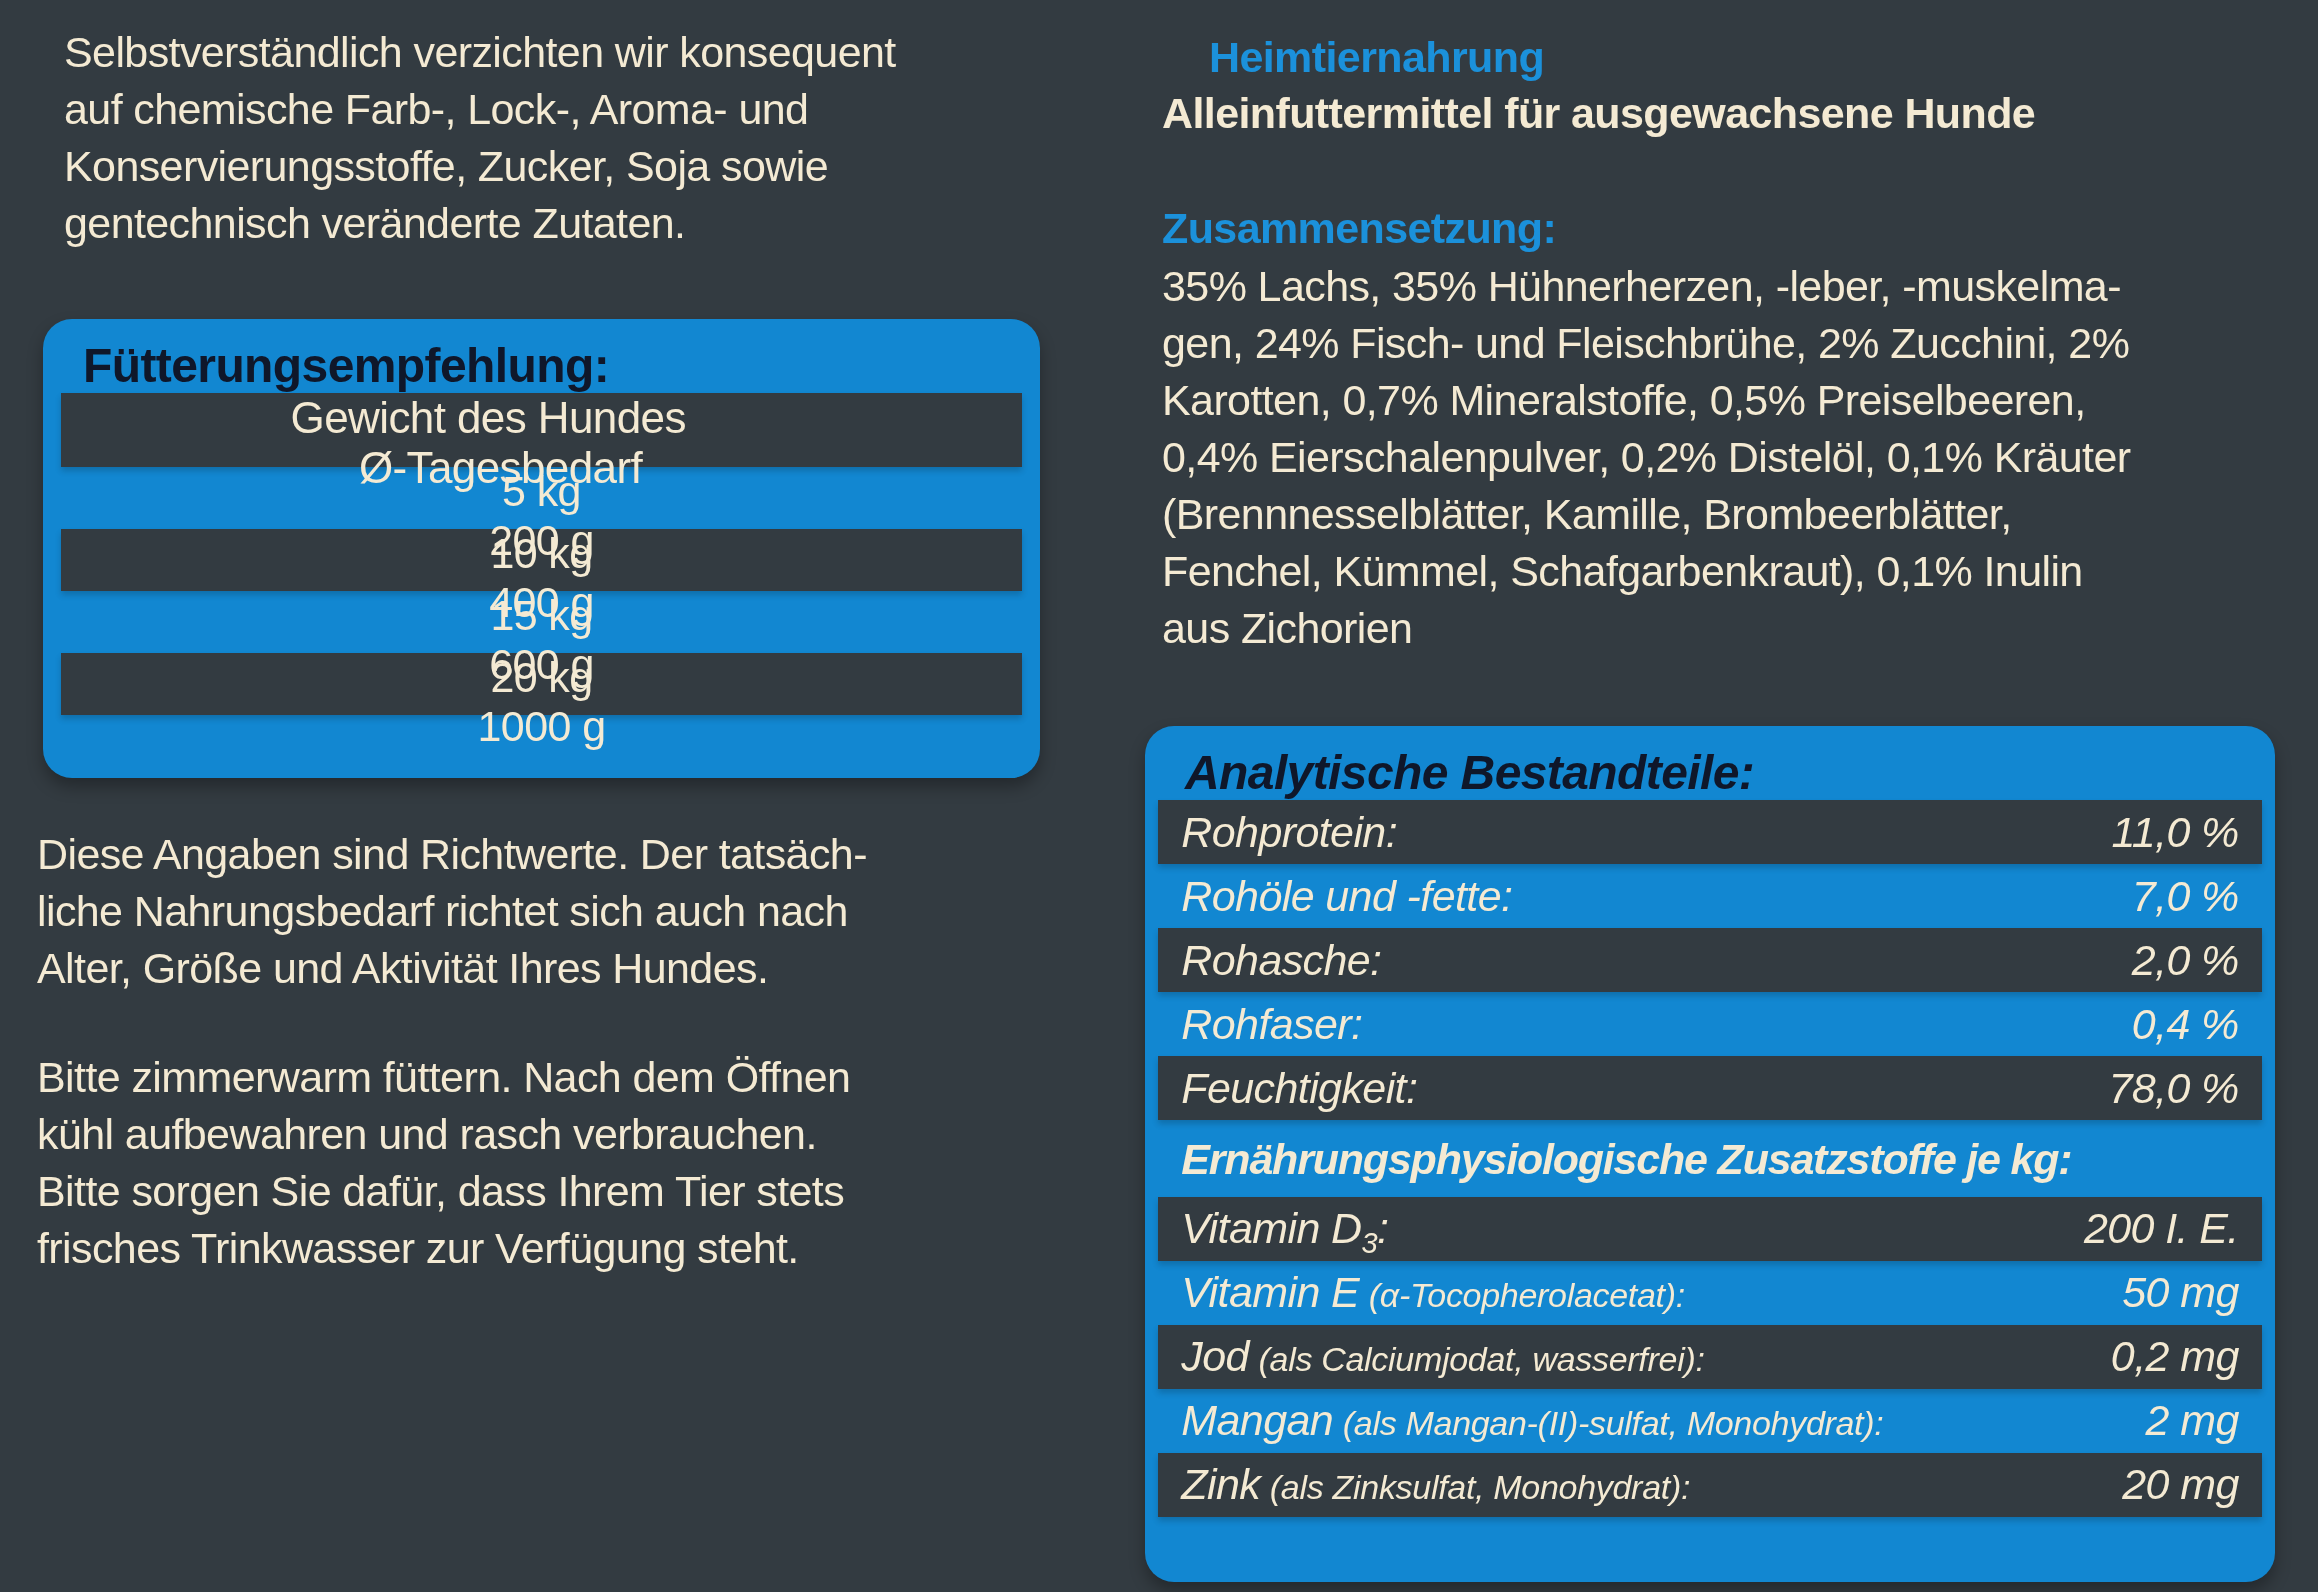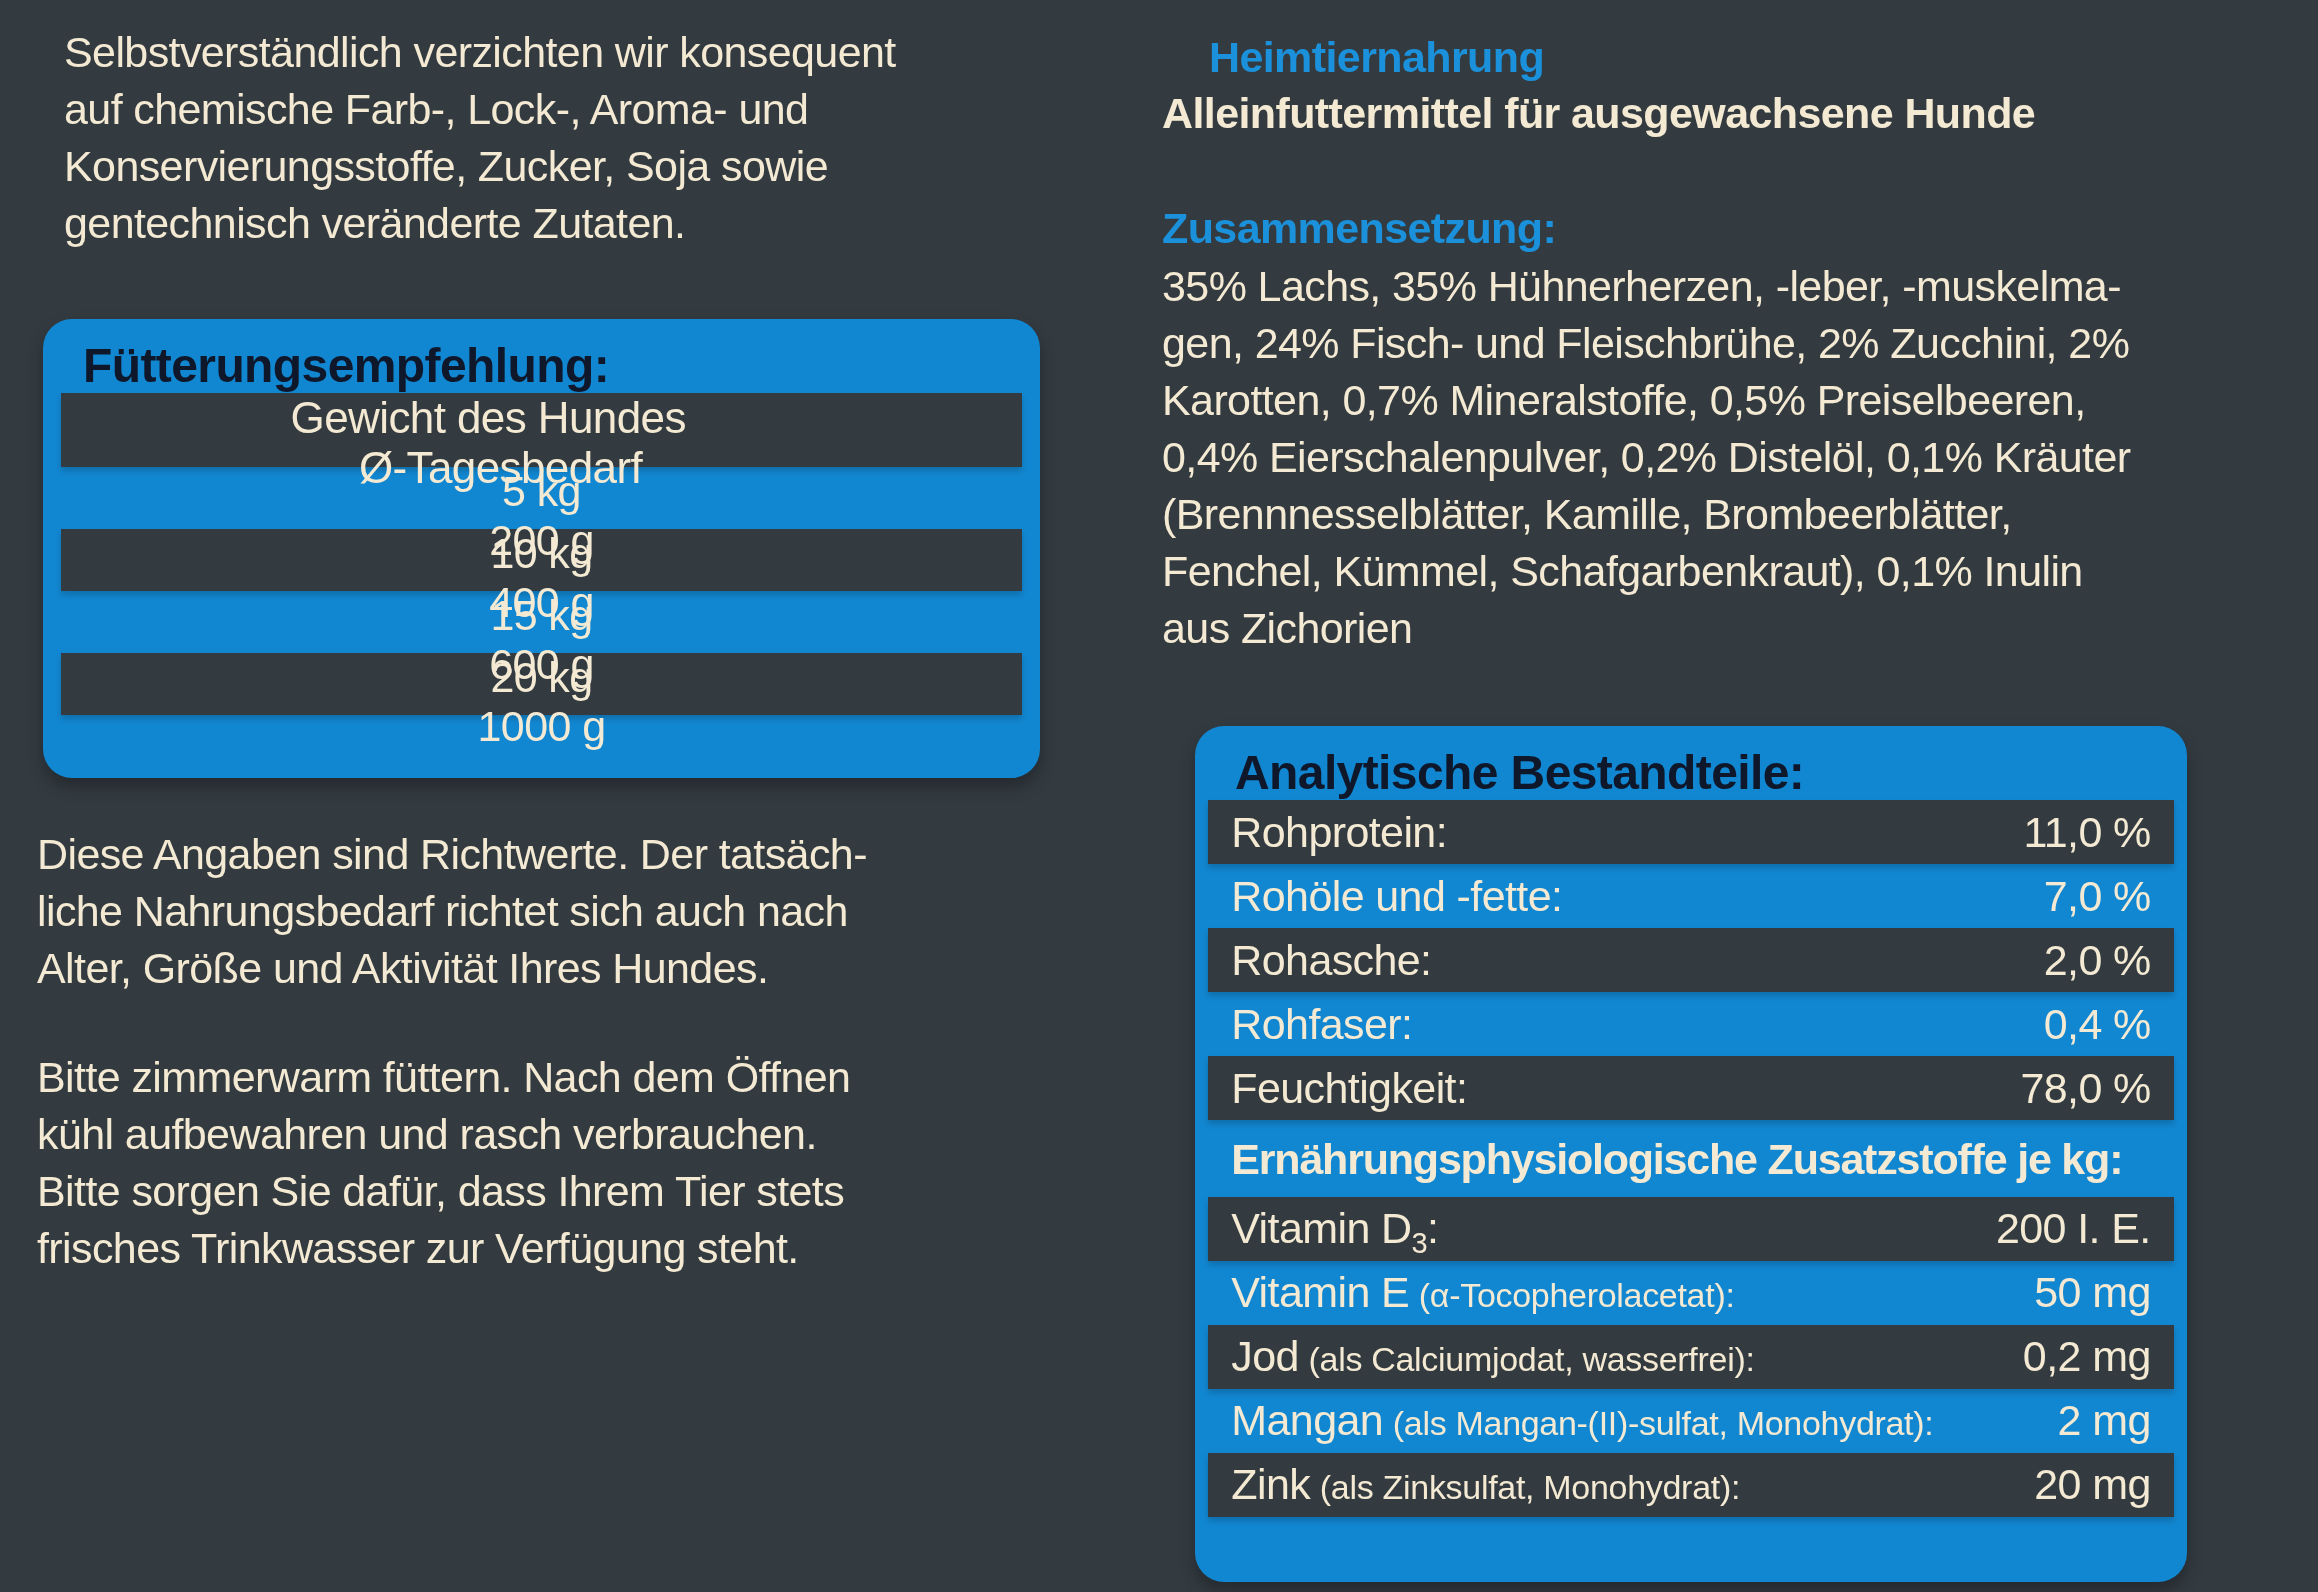--- a/index.html
+++ b/index.html
@@ -22,21 +22,21 @@
   .blue-text { color:#1B91DB; }
   .bold { font-weight:bold; }
 
   .box {
     position:absolute;
     background:#1287D1;
     border-radius:29px;
     box-shadow:0 8.5px 15.7px rgba(0,0,0,0.30);
   }
   #feeding-box { left:43px; top:319px; width:997px; height:459px; }
-  #analysis-box { left:1195px; top:726px; width:992px; height:856px; }
+  #analysis-box { left:1145px; top:726px; width:1130px; height:856px;font-style:italic; }
 
   .box-title {
     font-weight:bold;
     font-size:48px;
     letter-spacing:-0.6px;
     padding:19.3px 0 0 40px;
     height:74px;
     box-sizing:border-box;
     color:#0f172a;
   }

